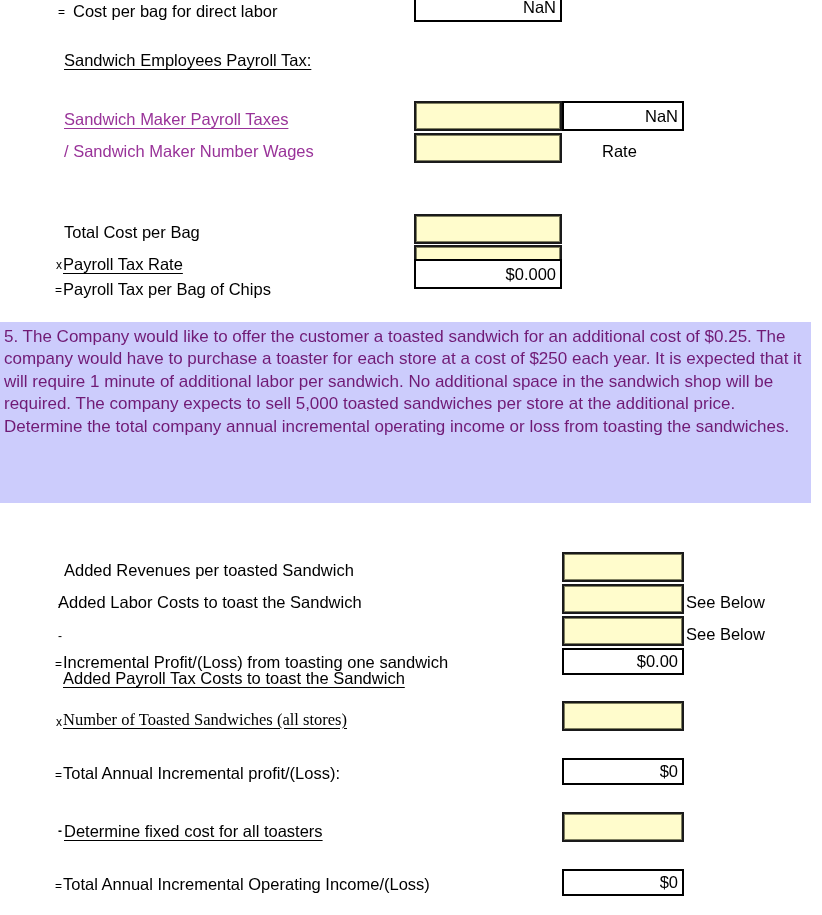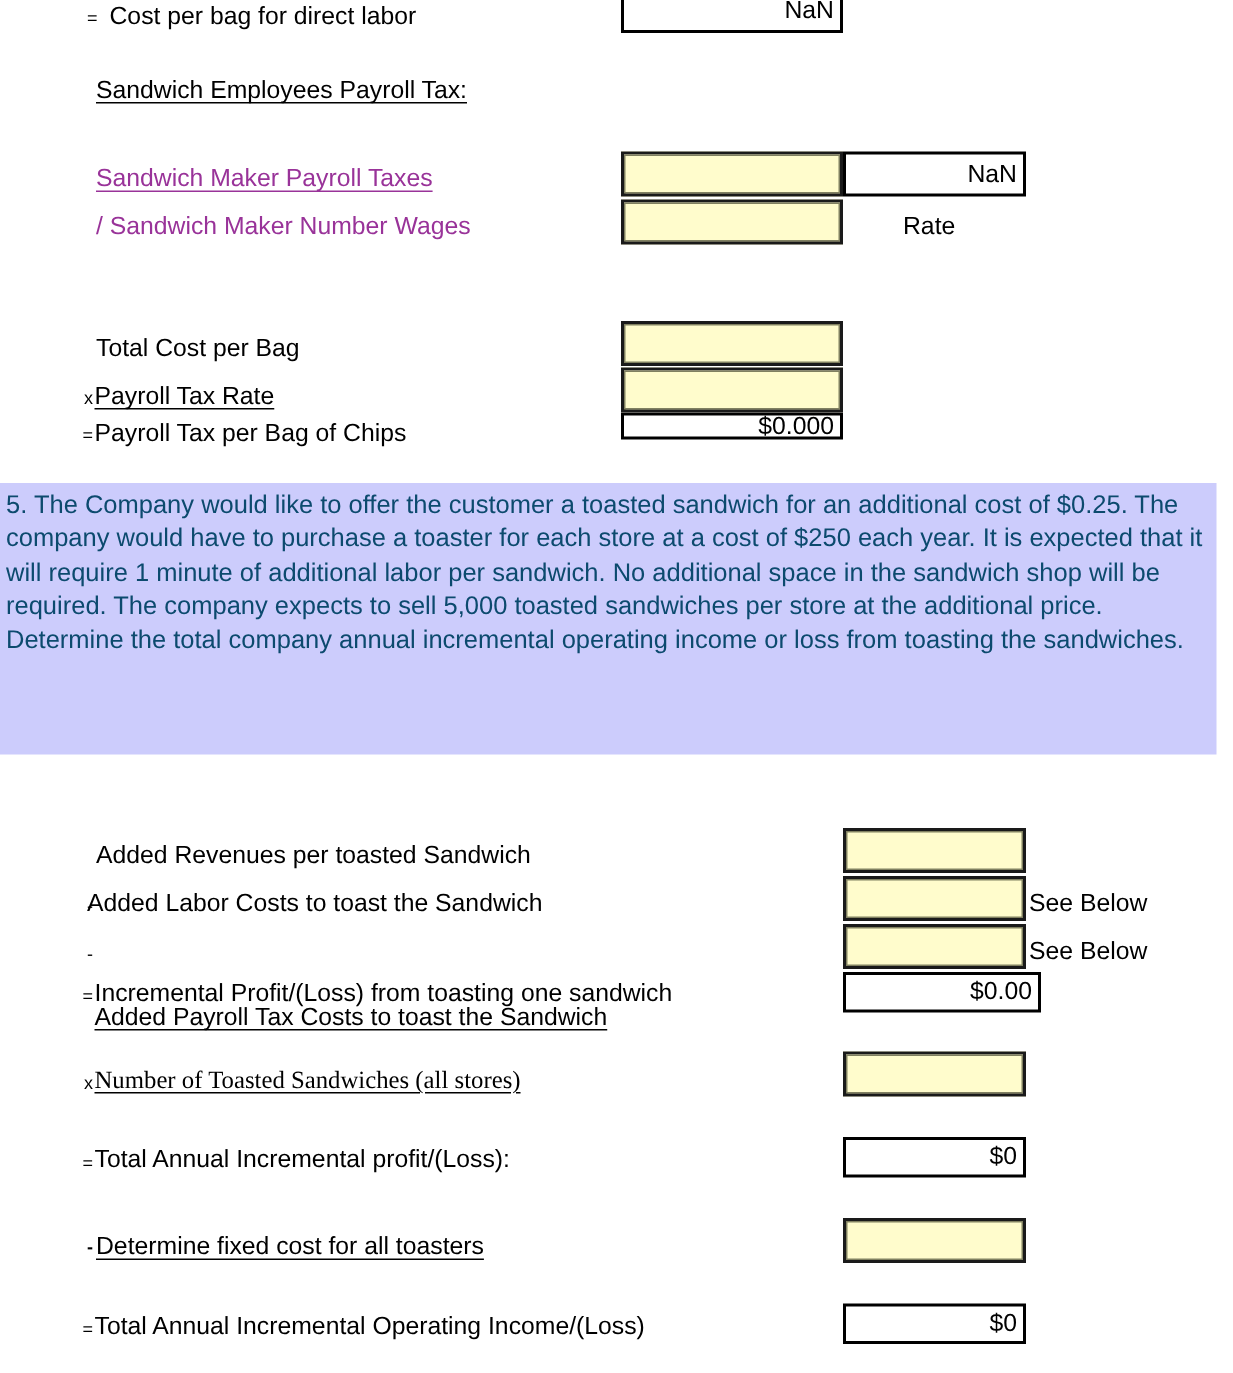--- a/index.html
+++ b/index.html
@@ -59,21 +59,21 @@
   }
   .box.plain {
     background: #ffffff;
     border: 2px solid #000000;
   }
 
   
   .callout {
     position: absolute;
     background: #ccccfc;
-    color: #0c4a6e;
+    color: #701a75;
     font-size: 17px;
     line-height: 1.32;
     box-sizing: border-box;
     padding: 4px 6px 20px 4px;
   }
 
   .sidenote {
     position: absolute;
     font-size: 16.5px;
     line-height: 1;
@@ -101,41 +101,41 @@
 <span class="op" style="left:52px; top:227px; width:10px;"></span>
 <span class="label abs" style="left:64px; top:224px;">Total Cost per Bag</span>
 <div class="box input" style="left:414px; top:214px; width:148px; height:30px;"></div>
 
 <span class="op" style="left:52px; top:259px; width:10px;">x</span>
 <span class="label abs underline" style="left:63px; top:256px;">Payroll Tax Rate</span>
 <div class="box input" style="left:414px; top:245px; width:148px; height:30px;"></div>
 
 <span class="op" style="left:50px; top:284px; width:12px;">=</span>
 <span class="label abs" style="left:63px; top:281px;">Payroll Tax per Bag of Chips</span>
-<div class="box plain" style="left:414px; top:275px; width:148px; height:18px;">$0.000</div>
+<div class="box plain" style="left:414px; top:259px; width:148px; height:30px;">$0.000</div>
 
 <div class="callout" style="left:0px; top:322px; width:811px; height:181px;">5. The Company would like to offer the customer a toasted sandwich for an additional cost of $0.25. The company would have to purchase a toaster for each store at a cost of $250 each year. It is expected that it will require 1 minute of additional labor per sandwich. No additional space in the sandwich shop will be required. The company expects to sell 5,000 toasted sandwiches per store at the additional price. Determine the total company annual incremental operating income or loss from toasting the sandwiches.</div>
 
 <span class="op" style="left:52px; top:566px; width:10px;"></span>
 <span class="label abs" style="left:64px; top:562px;">Added Revenues per toasted Sandwich</span>
 <div class="box input" style="left:562px; top:552px; width:122px; height:30px;"></div>
 
 <span class="op" style="left:52px; top:598px; width:10px;">-</span>
 <span class="label abs" style="left:58px; top:594px;">Added Labor Costs to toast the Sandwich</span>
 <div class="box input" style="left:562px; top:584px; width:122px; height:30px;"></div>
 <span class="sidenote" style="left:686px; top:594px;">See Below</span>
 
 <span class="op" style="left:52px; top:630px; width:10px;">-</span>
 <span class="label abs underline" style="left:63px; top:626px;margin-top:44px;">Added Payroll Tax Costs to toast the Sandwich</span>
 <div class="box input" style="left:562px; top:616px; width:122px; height:30px;"></div>
 <span class="sidenote" style="left:686px; top:626px;">See Below</span>
 
 <span class="op" style="left:50px; top:658px; width:12px;">=</span>
 <span class="label abs" style="left:63px; top:654px;">Incremental Profit/(Loss) from toasting one sandwich</span>
-<div class="box plain" style="left:562px; top:648px; width:132px; height:27px;">$0.00</div>
+<div class="box plain" style="left:562px; top:648px; width:122px; height:27px;">$0.00</div>
 
 <span class="op" style="left:52px; top:716px; width:10px;">x</span>
 <span class="label abs underline" style="left:63px; top:712px;font-family:Liberation Serif, serif;">Number of Toasted Sandwiches (all stores)</span>
 <div class="box input" style="left:562px; top:701px; width:122px; height:30px;"></div>
 
 <span class="op" style="left:50px; top:769px; width:12px;">=</span>
 <span class="label abs" style="left:63px; top:765px;">Total Annual Incremental profit/(Loss):</span>
 <div class="box plain" style="left:562px; top:758px; width:122px; height:27px;">$0</div>
 
 <span class="op" style="left:50px; top:825px; width:12px; font-weight:bold;">-</span>

